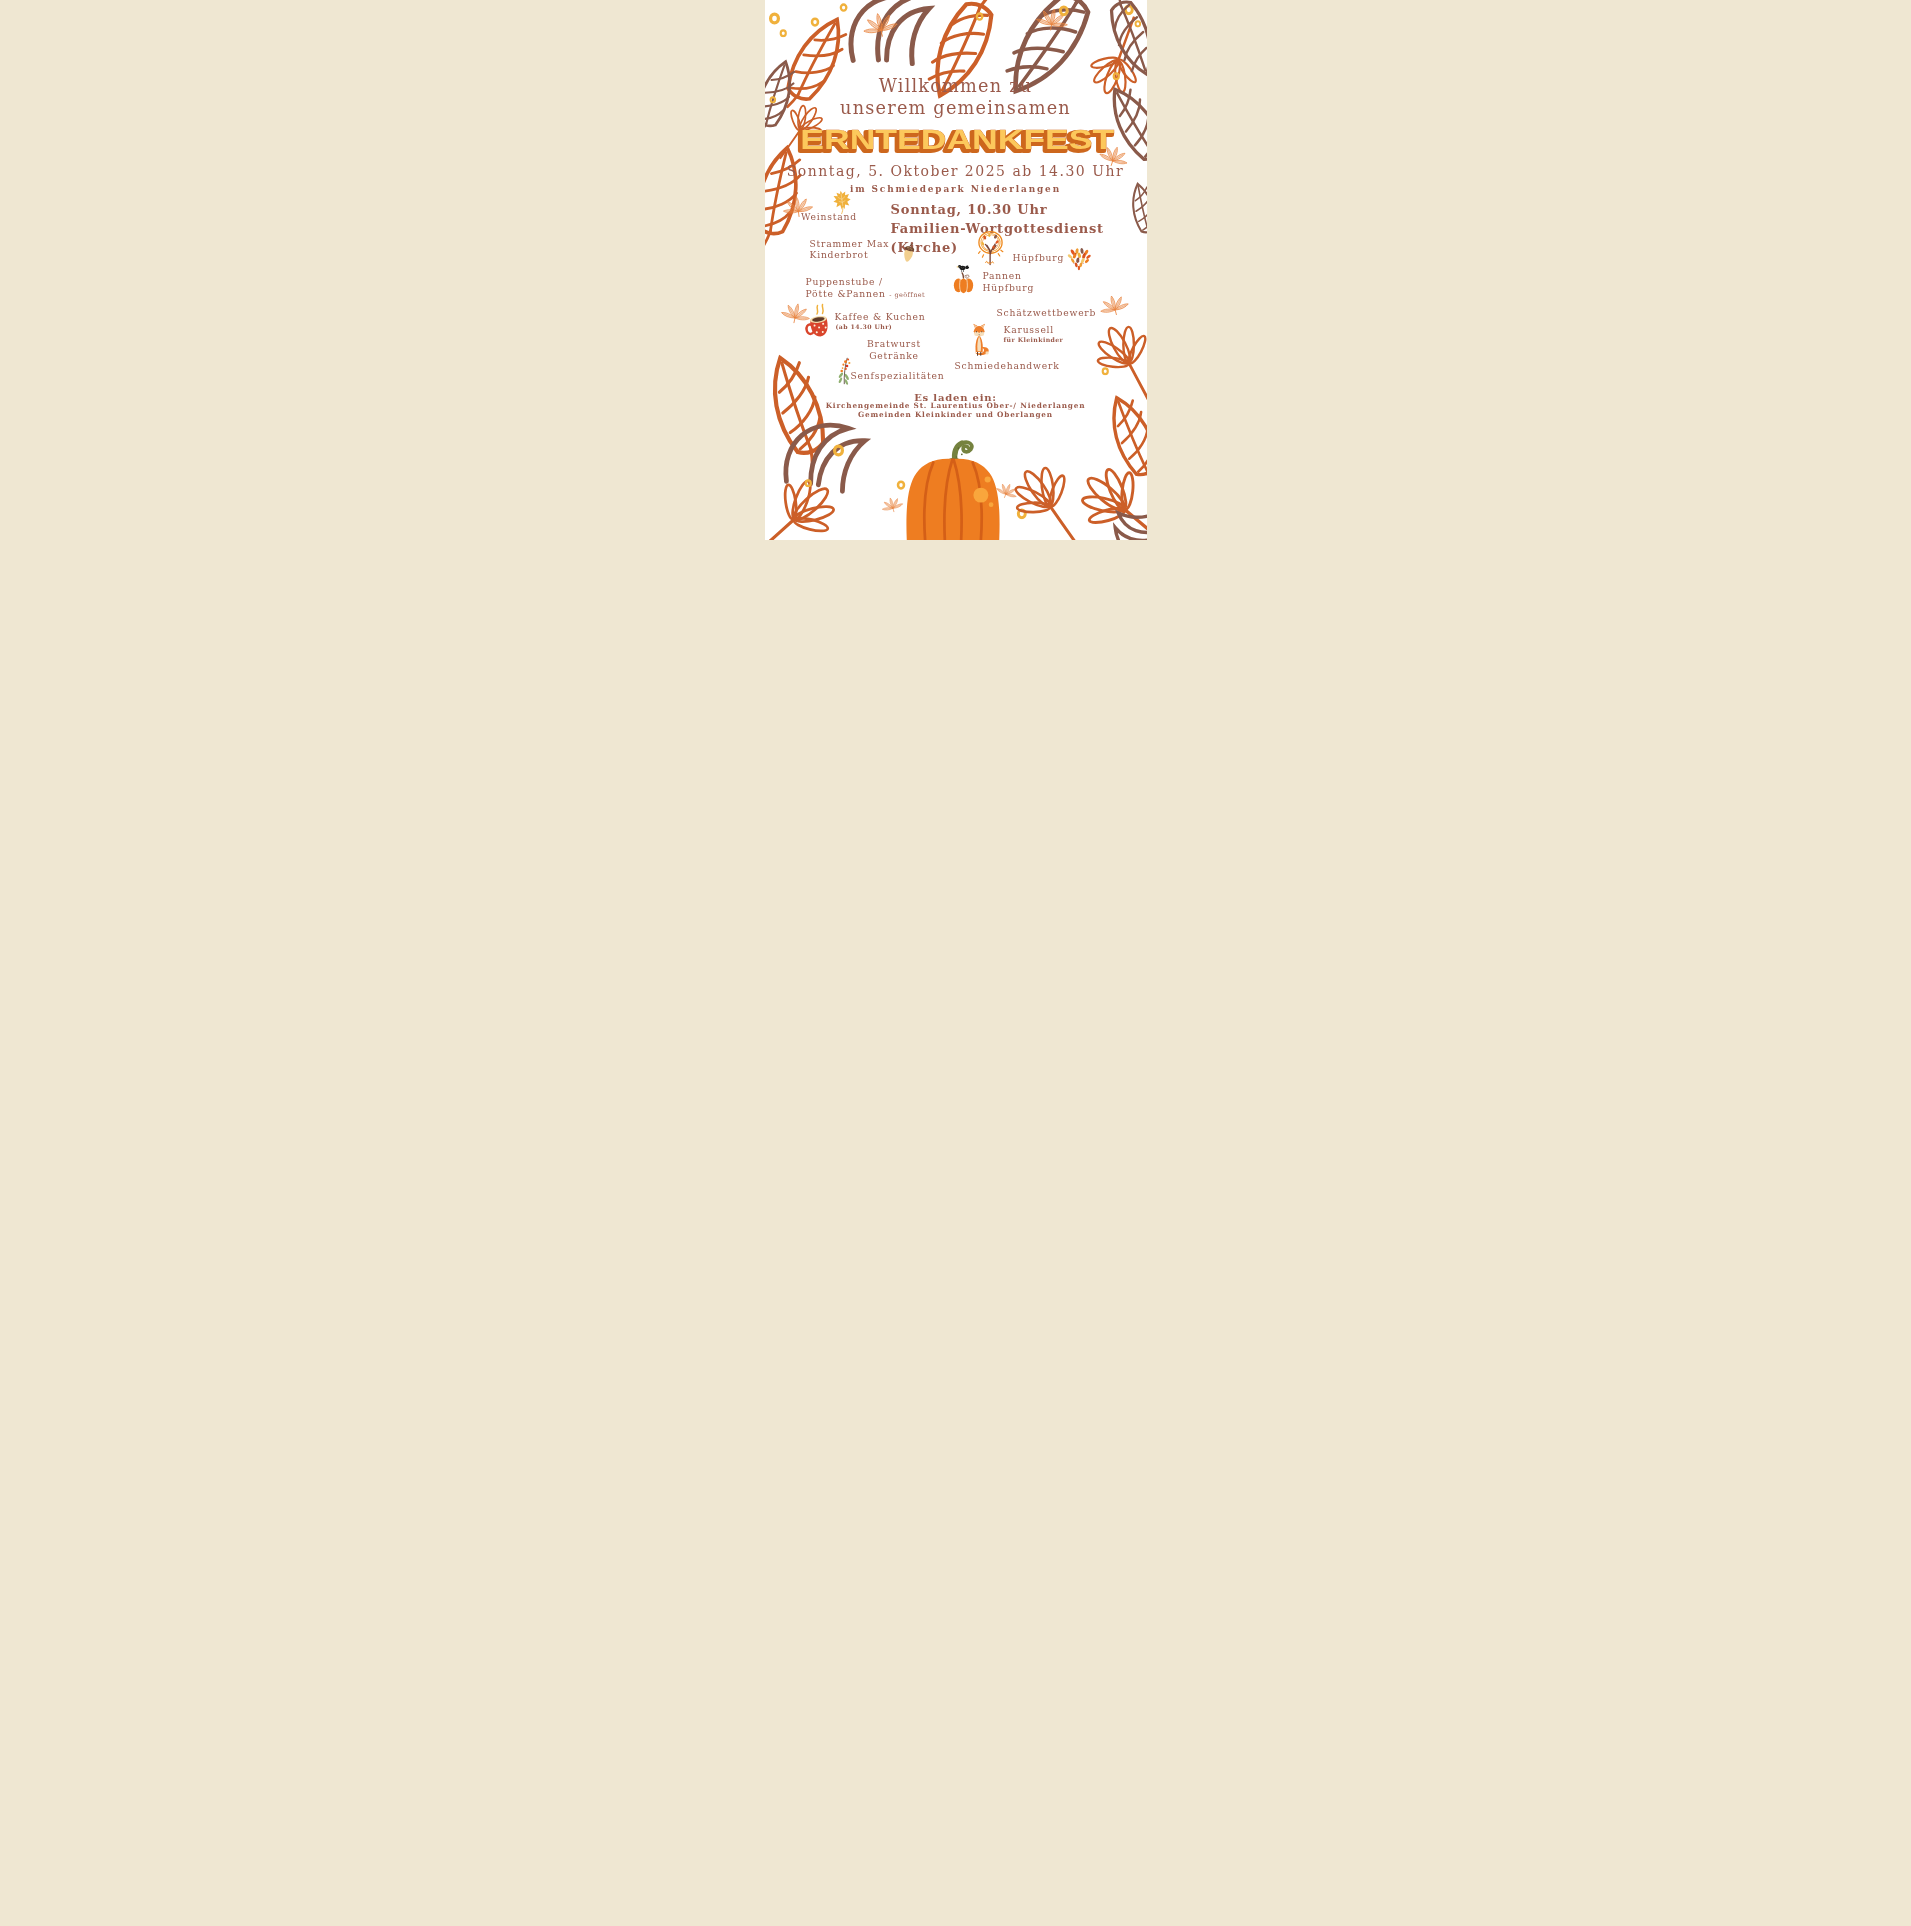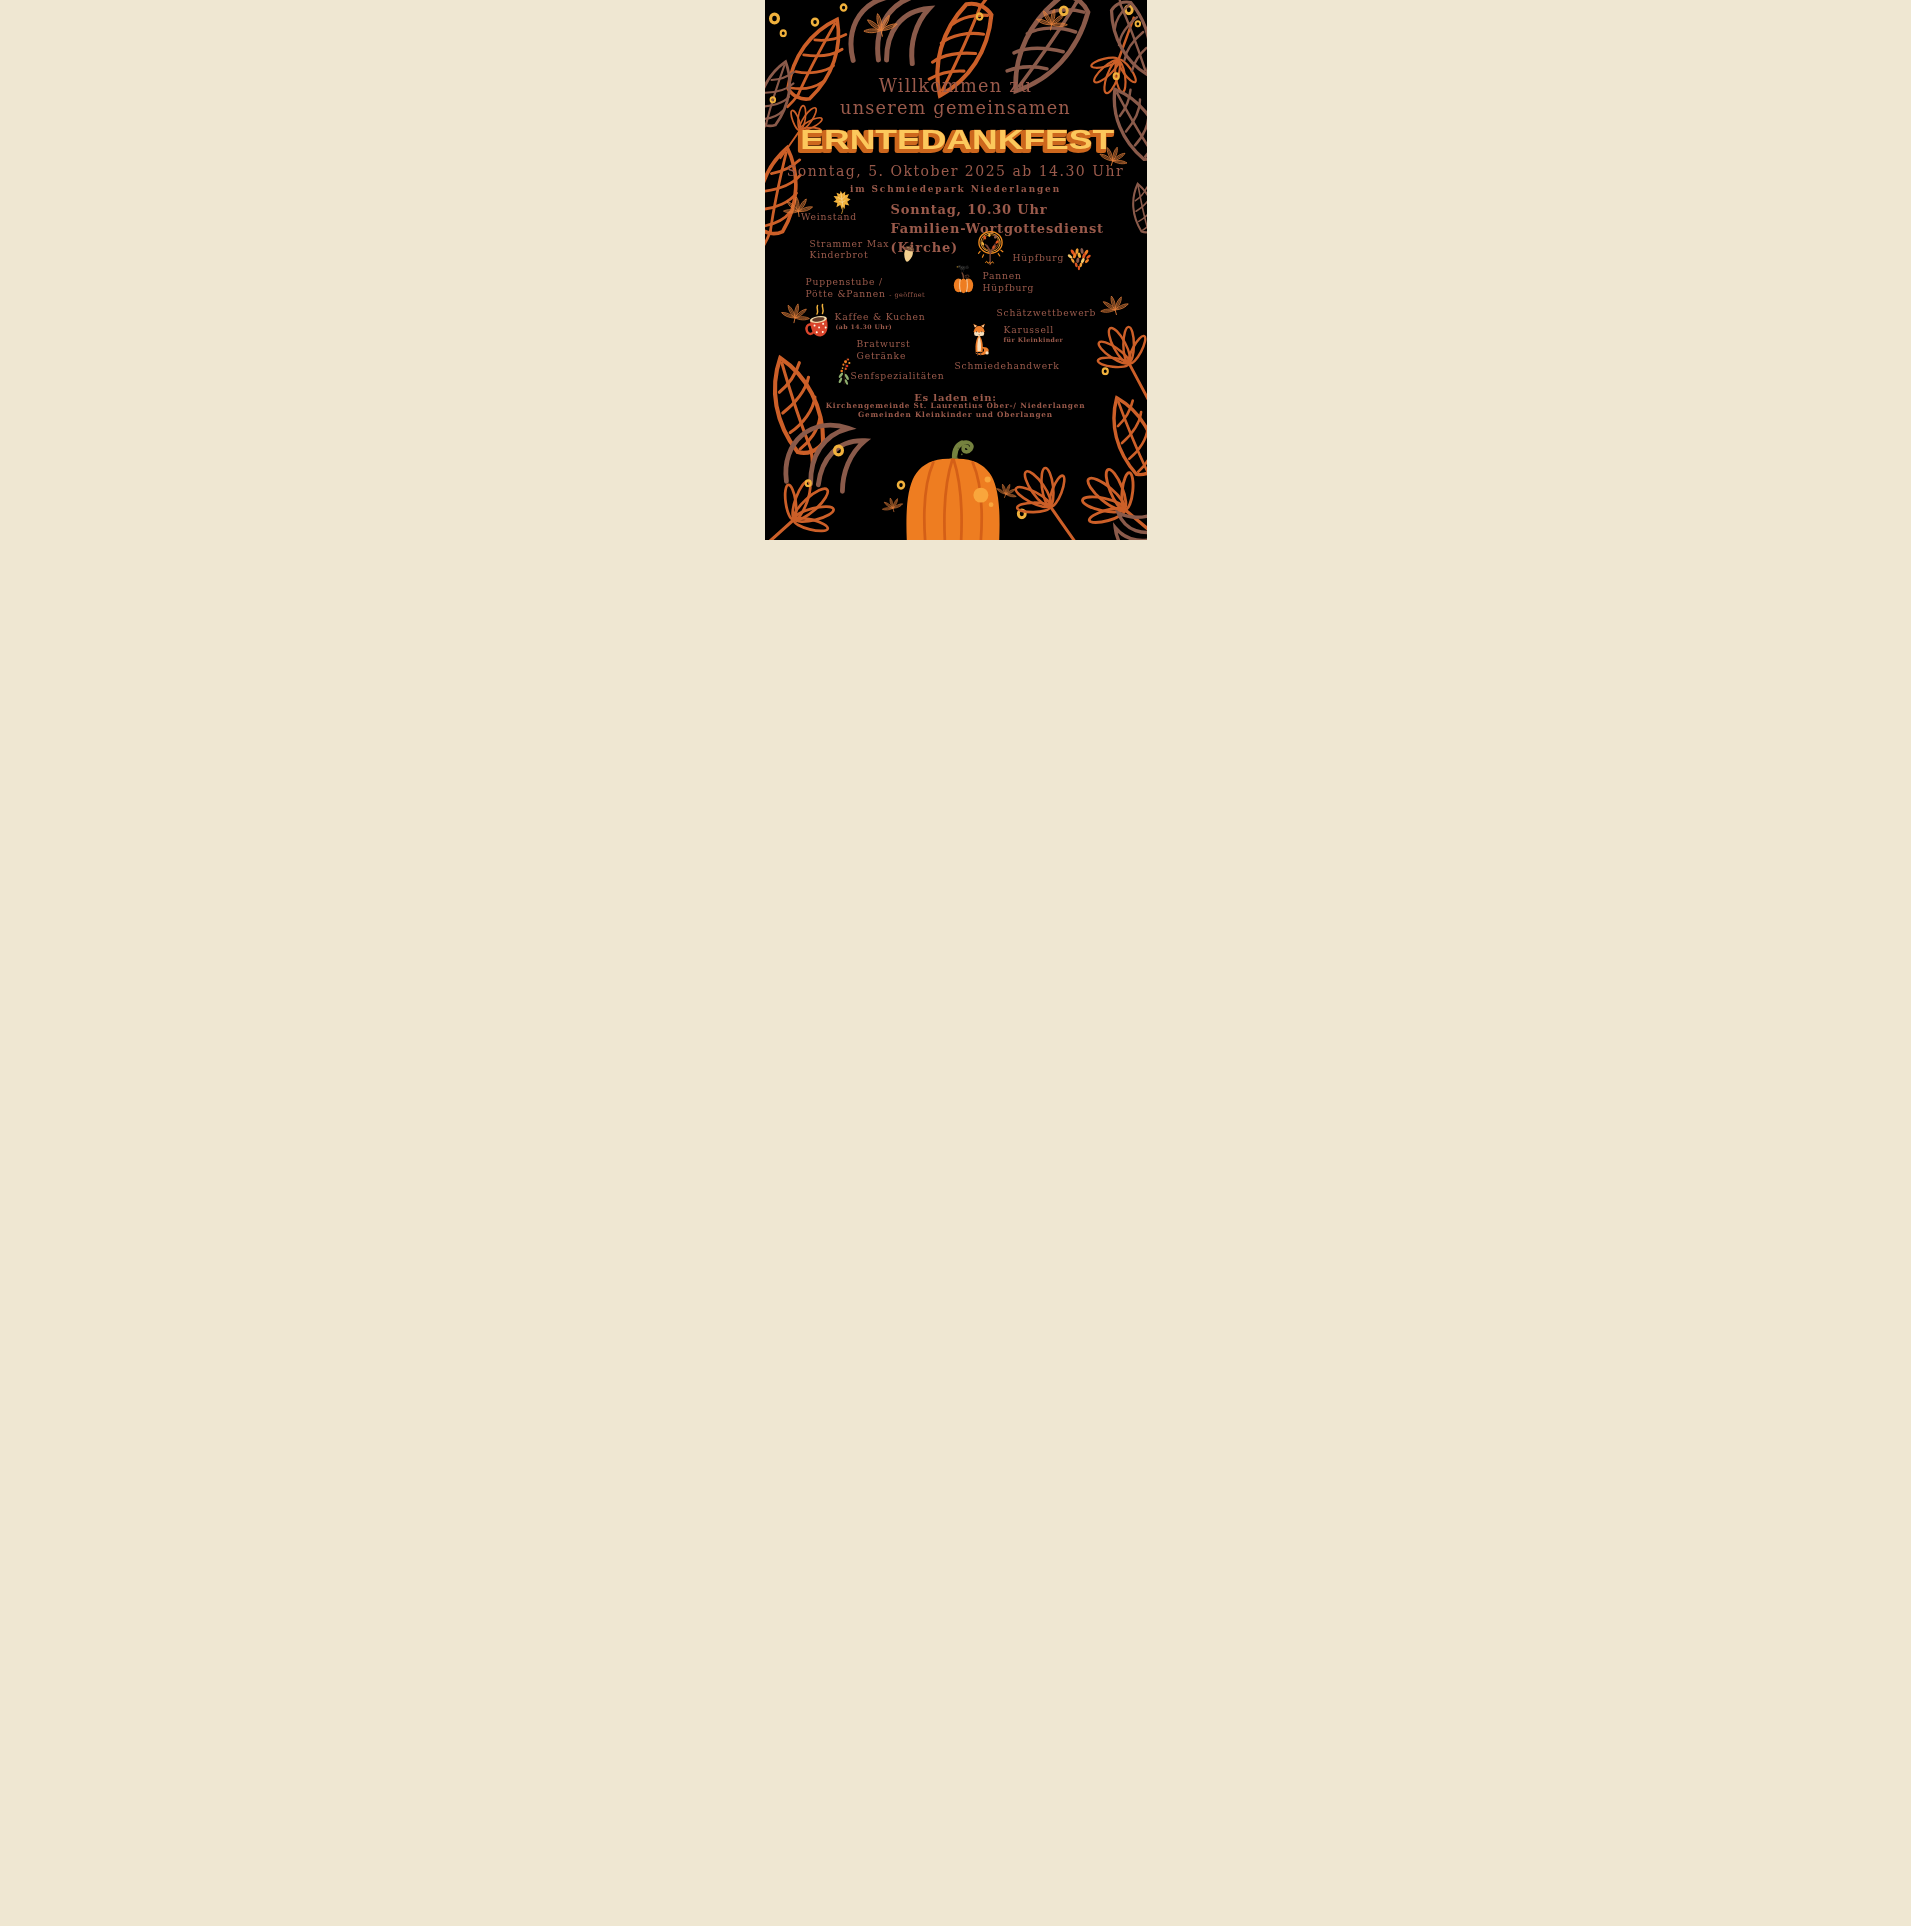--- a/index.html
+++ b/index.html
@@ -1,16 +1,16 @@
 <!DOCTYPE html>
 <html style="font-size:6.2px"><head>
 <meta charset="utf-8">
 <style>
   html,body{margin:0;padding:0;background:#efe7d2;}
-  .poster{position:relative;width:382px;height:540px;margin:0 auto;background:#000000;
+  .poster{position:relative;width:382px;height:540px;margin:0 auto;background:#ffffff;
           overflow:hidden;font-family:"DejaVu Serif",serif;color:#9a5a4b;}
   .t{position:absolute;white-space:nowrap;line-height:1.2;}
   .center{left:0;right:0;text-align:center;}
   .deco{position:absolute;pointer-events:none;}
   .deco svg{display:block;width:100%;height:100%;overflow:visible;}
   .icon{position:absolute;}
   .icon svg{display:block;width:100%;height:100%;overflow:visible;}
   .c-or{color:#cc5f28}.c-br{color:#8a5a4a}.c-ho{color:#e8833e}.c-ye{color:#f0b13c}
   .title-line{font-size:17.7px;letter-spacing:1.2px;}
   .main-title{position:absolute;left:31px;top:124px;width:321px;height:33px;}
@@ -491,21 +491,21 @@
   </div>
 
   <div class="t item" style="left:70px;top:311px">Kaffee &amp; Kuchen</div>
   <div class="t sub" style="left:71px;top:323px">(ab 14.30 Uhr)</div>
 
   <div class="t item" style="left:232px;top:307px">Schätzwettbewerb</div>
 
   <div class="t item" style="left:239px;top:324px">Karussell</div>
   <div class="t sub" style="left:239px;top:336px">für Kleinkinder</div>
 
-  <div class="t item" style="left:92px;top:338px;width:75px;text-align:left;line-height:1.3">
+  <div class="t item" style="left:92px;top:338px;width:75px;text-align:center;line-height:1.3">
     <div>Bratwurst</div>
     <div>Getränke</div>
   </div>
 
   <div class="t item" style="left:190px;top:360px">Schmiedehandwerk</div>
 
   <div class="t item" style="left:86px;top:370px">Senfspezialitäten</div>
 
   <div class="t center footer-line" style="top:392px;font-size:10px">Es laden ein:</div>
   <div class="t center footer-line" style="top:402px;font-size:7.3px">Kirchengemeinde St. Laurentius Ober-/ Niederlangen</div>

